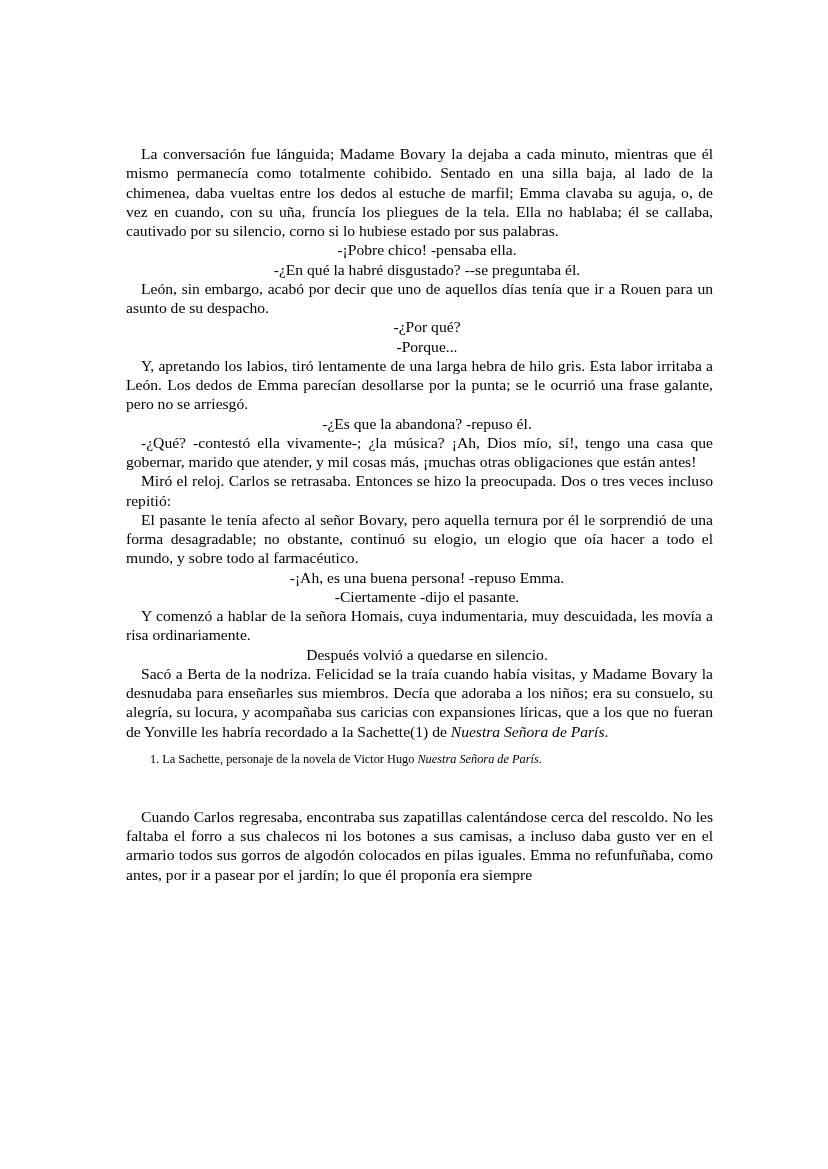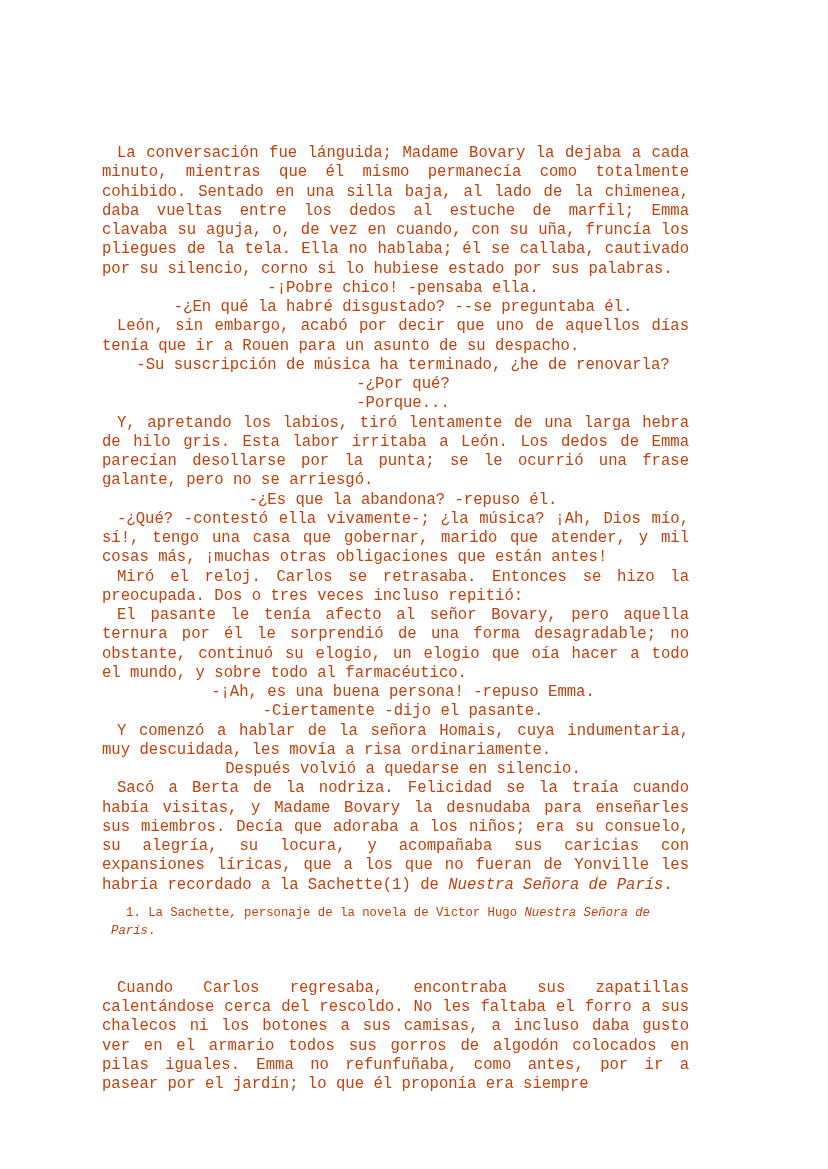--- a/index.html
+++ b/index.html
@@ -1,25 +1,25 @@
 <!DOCTYPE html>
 <html><head>
 <meta charset="utf-8">
 <style>
   html, body { margin: 0; padding: 0; background: #ffffff; }
   body { width: 828px; height: 1169px; position: relative; overflow: hidden; }
   .page {
     position: absolute;
-    left: 102px;
+    left: 126px;
     top: 144px;
     width: 587px;
-    font-family: Liberation Mono, monospace;
+    font-family: Liberation Serif, serif;
     font-size: 15.6px;
     line-height: 19.25px;
-    color: #c2410c;
+    color: #000000;
   }
   .p { margin: 0; text-align: justify; text-indent: 15px; }
   .p.nojust { text-align: center; }
   .footnote {
     margin: 9px;
     font-size: 12.3px;
     line-height: 18px;
     text-indent: 15px;
     text-align: left;
   }
@@ -27,21 +27,20 @@
   em { font-style: italic; }
 </style>
 </head>
 <body>
 
 <div class="page">
   <p class="p">La conversación fue lánguida; Madame Bovary la dejaba a cada minuto, mientras que él mismo permanecía como totalmente cohibido. Sentado en una silla baja, al lado de la chimenea, daba vueltas entre los dedos al estuche de marfil; Emma clavaba su aguja, o, de vez en cuando, con su uña, fruncía los pliegues de la tela. Ella no hablaba; él se callaba, cautivado por su silencio, corno si lo hubiese estado por sus palabras.</p>
   <p class="p nojust">-¡Pobre chico! -pensaba ella.</p>
   <p class="p nojust">-¿En qué la habré disgustado? --se preguntaba él.</p>
   <p class="p">León, sin embargo, acabó por decir que uno de aquellos días tenía que ir a Rouen para un asunto de su despacho.</p>
-  <p class="p nojust">-Su suscripción de música ha terminado, ¿he de renovarla?</p>
   <p class="p nojust">-¿Por qué?</p>
   <p class="p nojust">-Porque...</p>
   <p class="p">Y, apretando los labios, tiró lentamente de una larga hebra de hilo gris. Esta labor irritaba a León. Los dedos de Emma parecían desollarse por la punta; se le ocurrió una frase galante, pero no se arriesgó.</p>
   <p class="p nojust">-¿Es que la abandona? -repuso él.</p>
   <p class="p">-¿Qué? -contestó ella vivamente-; ¿la música? ¡Ah, Dios mío, sí!, tengo una casa que gobernar, marido que atender, y mil cosas más, ¡muchas otras obligaciones que están antes!</p>
   <p class="p">Miró el reloj. Carlos se retrasaba. Entonces se hizo la preocupada. Dos o tres veces incluso repitió:</p>
   <p class="p">El pasante le tenía afecto al señor Bovary, pero aquella ternura por él le sorprendió de una forma desagradable; no obstante, continuó su elogio, un elogio que oía hacer a todo el mundo, y sobre todo al farmacéutico.</p>
   <p class="p nojust">-¡Ah, es una buena persona! -repuso Emma.</p>
   <p class="p nojust">-Ciertamente -dijo el pasante.</p>
   <p class="p">Y comenzó a hablar de la señora Homais, cuya indumentaria, muy descuidada, les movía a risa ordinariamente.</p>

